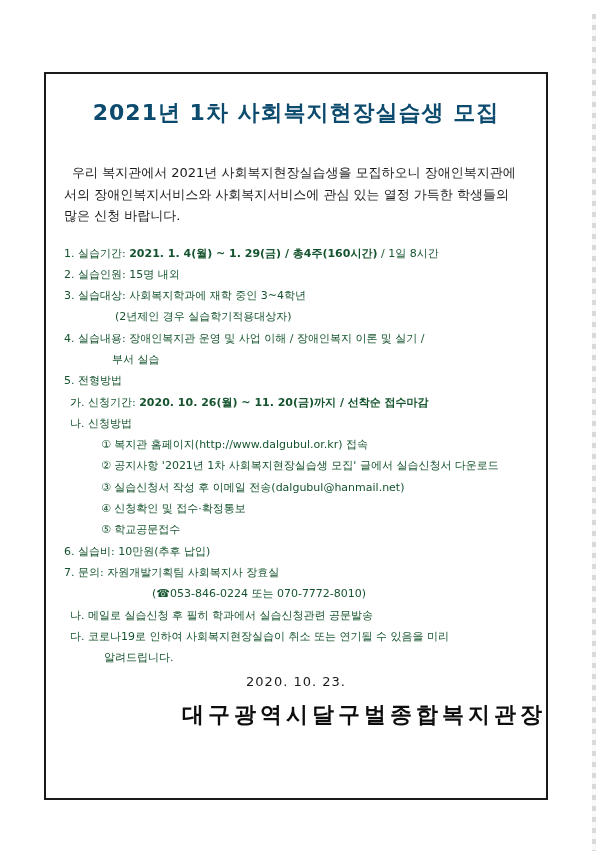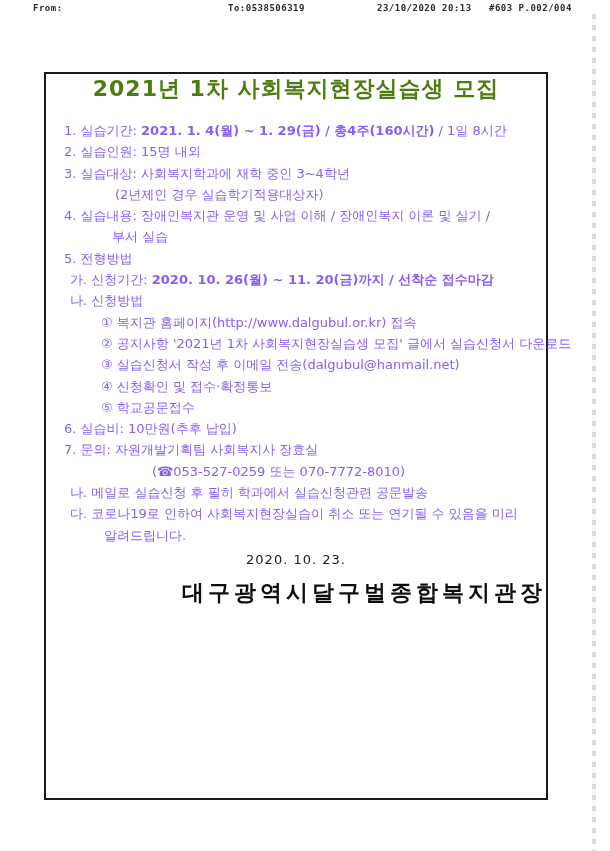--- a/index.html
+++ b/index.html
@@ -43,39 +43,40 @@
     position: absolute;
     left: 44px;
     top: 72px;
     width: 504px;
     height: 728px;
     box-sizing: border-box;
     border: 2px solid #1a1a1a;
     background: #ffffff;
   }
   .doc-title {
+    margin-top: 24px;
     text-align: center;
     font-size: 22px;
     font-weight: bold;
     letter-spacing: 1px;
-    color: #4d7c0f;
+    color: #0c4a6e;
   }
   .doc-intro {
     margin: 34px 14px 0 18px;
     font-size: 13px;
     line-height: 21.5px;
     color: #1b1b1b;
   }
   .doc-intro .first { text-indent: 8px; }
 
   .doc-list {
     margin-top: 16px;
-    font-size: 13px;
+    font-size: 11px;
     line-height: 21.3px;
-    color: #8b5cf6;
+    color: #14532d;
   }
   .line   { white-space: nowrap; }
   .l0     { padding-left: 18px; }  
   .l1     { padding-left: 24px; }  
   .l2     { padding-left: 55px; }  
   .cont-a { padding-left: 69px; }  
   .cont-b { padding-left: 66px; } 
   .cont-c { padding-left: 106px; } 
   .cont-d { padding-left: 58px; }  
   .bold   { font-weight: bold; }
@@ -108,50 +109,49 @@
       rgba(190,190,190,0.10) 5px, rgba(190,190,190,0.10) 11px
     );
     filter: blur(0.4px);
   }
 </style>
 </head>
 <body>
 
 <div class="page">
 
-  <div class="fax-header">
-    <span class="fax-from">From:</span>
-    <span class="fax-to">To:0538506319</span>
-    <span class="fax-datetime">23/10/2020 20:13</span>
-    <span class="fax-pageinfo">#603 P.002/004</span>
-  </div>
 
   <div class="doc-box">
 
     <div class="doc-title">2021년 1차 사회복지현장실습생 모집</div>
 
+    <div class="doc-intro">
+      <div class="first">우리 복지관에서 2021년 사회복지현장실습생을 모집하오니 장애인복지관에</div>
+      <div>서의 장애인복지서비스와 사회복지서비스에 관심 있는 열정 가득한 학생들의</div>
+      <div>많은 신청 바랍니다.</div>
+    </div>
 
     <div class="doc-list">
       <div class="line l0"><span>1. 실습기간: </span><span class="bold">2021. 1. 4(월) ~ 1. 29(금) / 총4주(160시간)</span><span> / 1일 8시간</span></div>
       <div class="line l0">2. 실습인원: 15명 내외</div>
       <div class="line l0">3. 실습대상: 사회복지학과에 재학 중인 3~4학년</div>
       <div class="line cont-a">(2년제인 경우 실습학기적용대상자)</div>
       <div class="line l0">4. 실습내용: 장애인복지관 운영 및 사업 이해 / 장애인복지 이론 및 실기 /</div>
       <div class="line cont-b">부서 실습</div>
       <div class="line l0">5. 전형방법</div>
       <div class="line l1"><span>가. 신청기간: </span><span class="bold">2020. 10. 26(월) ~ 11. 20(금)까지 / 선착순 접수마감</span></div>
       <div class="line l1">나. 신청방법</div>
       <div class="line l2">① 복지관 홈페이지(http://www.dalgubul.or.kr) 접속</div>
       <div class="line l2">② 공지사항 '2021년 1차 사회복지현장실습생 모집' 글에서 실습신청서 다운로드</div>
       <div class="line l2">③ 실습신청서 작성 후 이메일 전송(dalgubul@hanmail.net)</div>
       <div class="line l2">④ 신청확인 및 접수·확정통보</div>
       <div class="line l2">⑤ 학교공문접수</div>
       <div class="line l0">6. 실습비: 10만원(추후 납입)</div>
       <div class="line l0">7. 문의: 자원개발기획팀 사회복지사 장효실</div>
-      <div class="line cont-c">(☎053-527-0259 또는 070-7772-8010)</div>
+      <div class="line cont-c">(☎053-846-0224 또는 070-7772-8010)</div>
       <div class="line l1">나. 메일로 실습신청 후 필히 학과에서 실습신청관련 공문발송</div>
       <div class="line l1">다. 코로나19로 인하여 사회복지현장실습이 취소 또는 연기될 수 있음을 미리</div>
       <div class="line l1 cont-d">알려드립니다.</div>
     </div>
 
     <div class="doc-date">2020. 10. 23.</div>
     <div class="doc-signature">대구광역시달구벌종합복지관장</div>
 
   </div>
 

